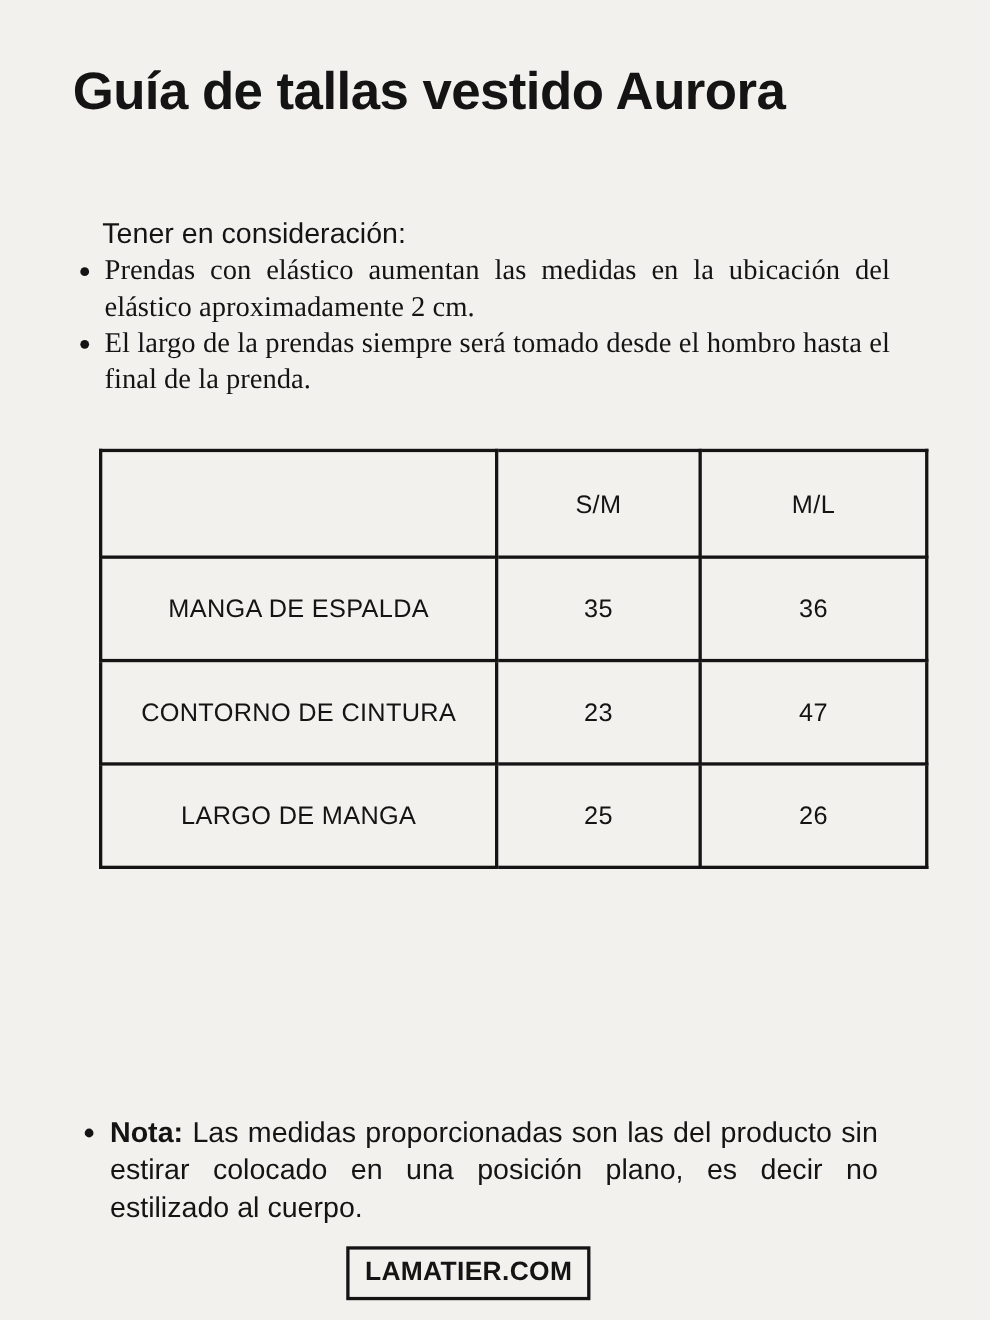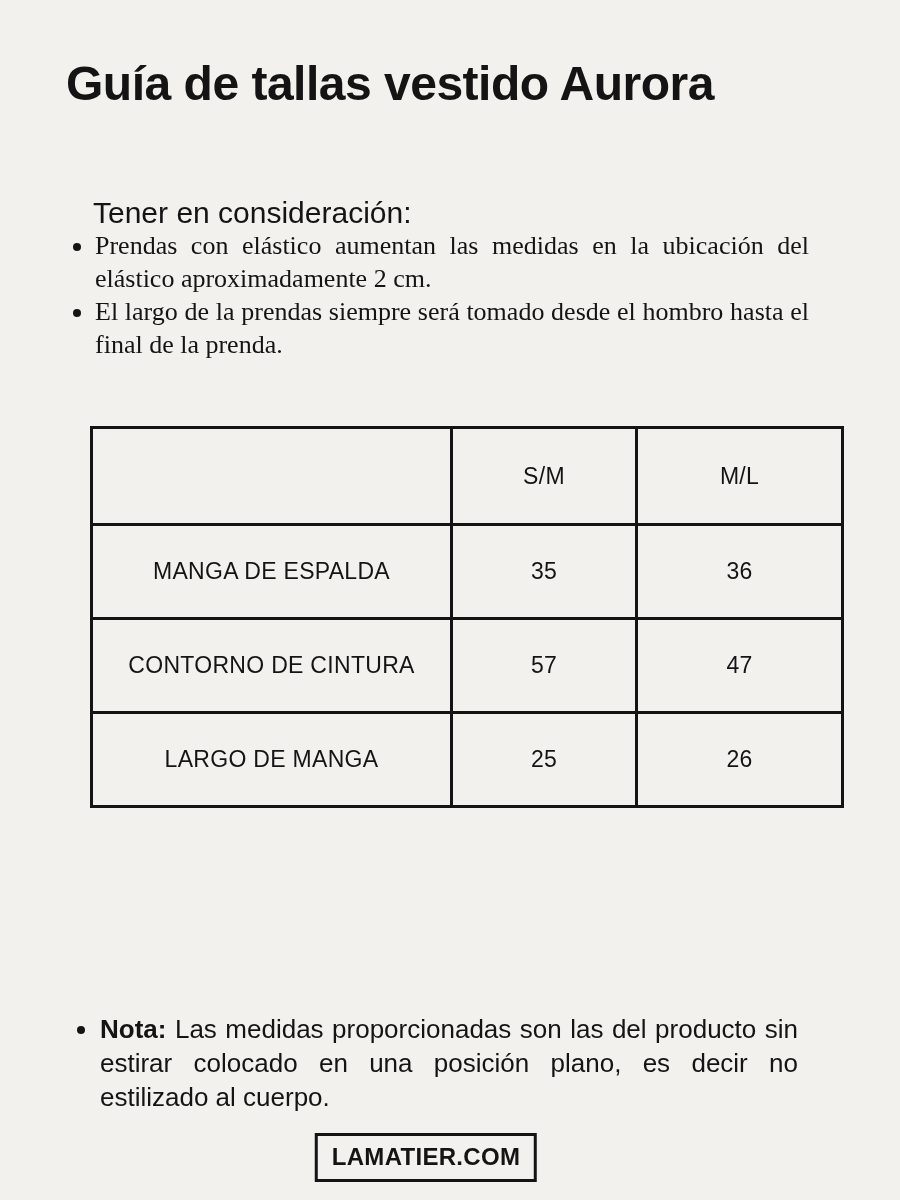--- a/index.html
+++ b/index.html
@@ -33,37 +33,37 @@
     position: absolute;
     top: 196px;
     left: 93px;
     width: 716px;
     font-size: 26px;
     line-height: 33px;
   }
   .considerations-heading {
     margin: 0;
     font-weight: normal;
-    font-size: 30px;
+    font-size: 26px;
     line-height: 33px;
   }
   .consider-list {
     margin: 0;
     padding-left: 0;
     list-style: disc outside;
   }
   .consider-list li {
     margin: 0 0 0 2px;
     text-align: justify;
     font-family: Liberation Serif, serif;
   }
 
   .size-table {
     position: absolute;
-    top: 426px;
+    top: 408px;
     left: 90px;
     width: 751px;
     border-collapse: collapse;
     table-layout: fixed;
   }
   .size-table th,
   .size-table td {
     border: 3px solid #141414;
     text-align: center;
     vertical-align: middle;
@@ -134,21 +134,21 @@
     </tr>
   </thead>
   <tbody>
     <tr>
       <td>MANGA DE ESPALDA</td>
       <td>35</td>
       <td>36</td>
     </tr>
     <tr>
       <td>CONTORNO DE CINTURA</td>
-      <td>57</td>
+      <td>23</td>
       <td>47</td>
     </tr>
     <tr>
       <td>LARGO DE MANGA</td>
       <td>25</td>
       <td>26</td>
     </tr>
   </tbody>
 </table>
 

